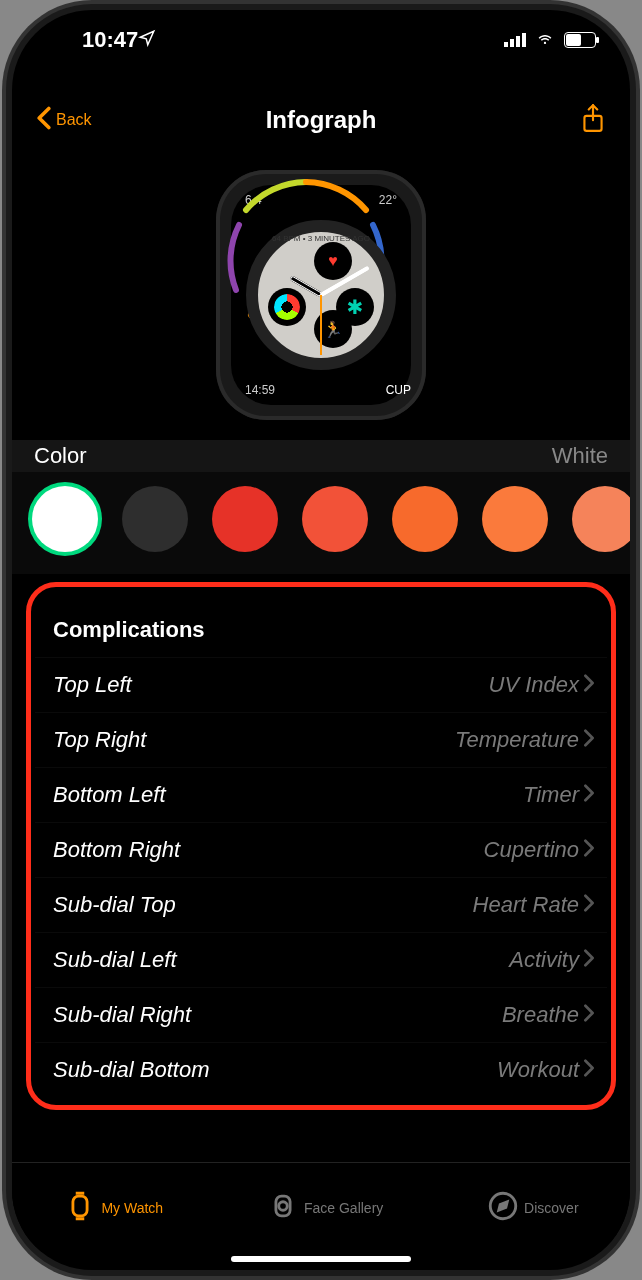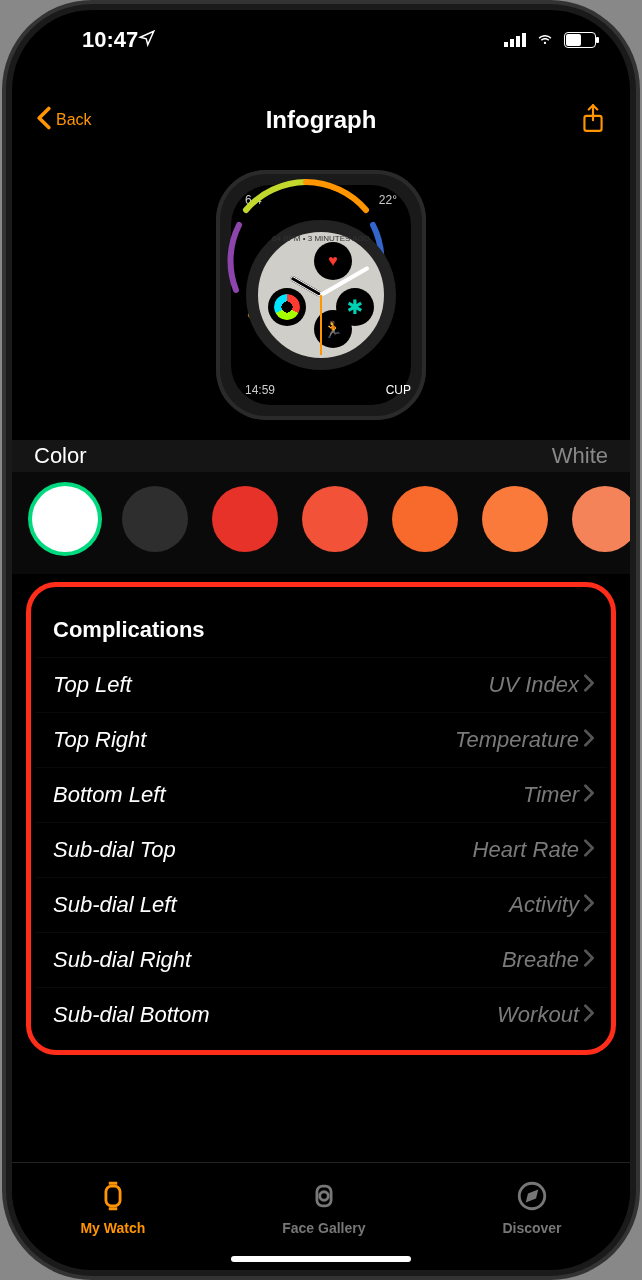--- a/index.html
+++ b/index.html
@@ -108,21 +108,21 @@
     border-top: 1px solid rgba(255,255,255,0.04);
     font-style: italic;
   }
   .comp-row .value { color:#7a7a7a; display:flex; align-items:center; gap:4px; font-size:22px;}
   .chevron-right-icon svg { width:12px; height:18px; }
   .tab-bar {
     position:absolute; bottom:18px; left:0; right:0; height:90px;
     display:flex; justify-content:space-around; align-items:center;
     border-top:1px solid #222; background:#000;
   }
-  .tab { display:flex; flex-direction:column; align-items:center; gap:4px; color:#777; font-size:14px;font-weight:bold;}
+  .tab { display:flex; flex-direction:row; align-items:center; gap:4px; color:#777; font-size:14px;}
   .tab.active { color:#ff9500; }
   .tab svg { width:34px; height:34px; }
   .home-indicator { position:absolute; bottom:8px; left:50%; transform:translateX(-50%);
     width:180px; height:6px; background:#fff; border-radius:4px;}
 </style>
 </head>
 <body>
 
 <div class="phone">
 
@@ -254,20 +254,29 @@
           <div class="comp-row">
             <span>Bottom Left</span>
             <span class="value">
               <span>Timer</span>
               <span class="chevron-right-icon"><svg viewBox="0 0 12 20" fill="none" stroke="#555" stroke-width="3" stroke-linecap="round" stroke-linejoin="round">
                   <polyline points="2 2 10 10 2 18"></polyline>
                 </svg></span>
             </span>
           </div>
           <div class="comp-row">
+            <span>Bottom Right</span>
+            <span class="value">
+              <span>Cupertino</span>
+              <span class="chevron-right-icon"><svg viewBox="0 0 12 20" fill="none" stroke="#555" stroke-width="3" stroke-linecap="round" stroke-linejoin="round">
+                  <polyline points="2 2 10 10 2 18"></polyline>
+                </svg></span>
+            </span>
+          </div>
+          <div class="comp-row">
             <span>Sub-dial Top</span>
             <span class="value">
               <span>Heart Rate</span>
               <span class="chevron-right-icon"><svg viewBox="0 0 12 20" fill="none" stroke="#555" stroke-width="3" stroke-linecap="round" stroke-linejoin="round">
                   <polyline points="2 2 10 10 2 18"></polyline>
                 </svg></span>
             </span>
           </div>
           <div class="comp-row">
             <span>Sub-dial Left</span>

